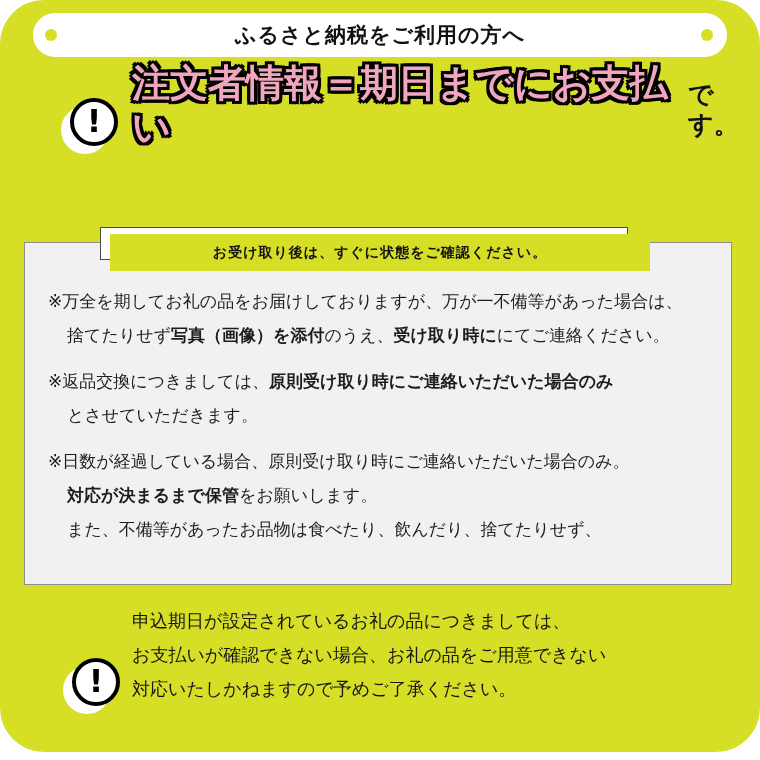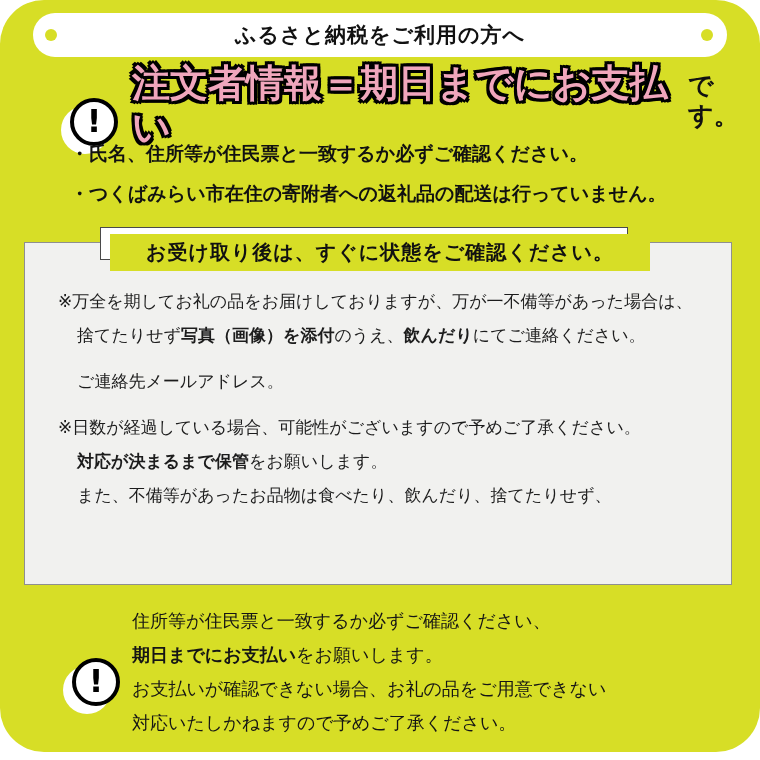--- a/index.html
+++ b/index.html
@@ -25,40 +25,40 @@
         display:flex;align-items:center;justify-content:center;
         box-shadow:-9px 8px 0 0 #ffffff;flex:0 0 auto;}
   .excl span{font-weight:900;font-size:32px;color:#000;line-height:1;transform:translateY(-1px);}
 
   
   .heading-row{position:absolute;left:70px;top:62px;display:flex;align-items:flex-end;gap:14px;}
   .heading-row .excl{margin-bottom:3px;}
   .hl-text{font-size:38px;font-weight:bold;color:var(--pink);line-height:1.15;letter-spacing:0;
     text-shadow:-3px -3px 0 #000,3px -3px 0 #000,-3px 3px 0 #000,3px 3px 0 #000,
                 -3px 0 0 #000,3px 0 0 #000,0 -3px 0 #000,0 3px 0 #000;}
-  .hl-suffix{font-size:25px;font-weight:bold;color:#111;line-height:1.2;margin-bottom:18px;}
+  .hl-suffix{font-size:25px;font-weight:bold;color:#111;line-height:1.2;margin-bottom:9px;}
 
   
   .bullets{position:absolute;left:70px;top:133px;}
   .bullet{font-size:19px;font-weight:bold;color:#111;line-height:40px;white-space:nowrap;}
 
   
   .notice-box{position:absolute;left:24px;top:242px;width:708px;height:343px;
               background:var(--box_bg);border:1px solid var(--box_border);z-index:1;}
 
   
   .ribbon-frame{position:absolute;left:100px;top:227px;width:528px;height:33px;
                 background:#fff;border:1.5px solid #4a4a4a;z-index:2;}
   .ribbon-band{position:absolute;left:110px;top:234px;width:540px;height:37px;background:var(--lime);
                display:flex;align-items:center;justify-content:center;z-index:3;}
   .ribbon-band .ribbon-title{font-family:"DejaVu Serif","Liberation Serif",serif;font-weight:bold;
-               font-size:20px;color:#111;letter-spacing:1px;white-space:nowrap;}
+               font-size:14px;color:#111;letter-spacing:1px;white-space:nowrap;}
 
   
-  .paragraphs{position:absolute;left:58px;top:284px;z-index:4;}
+  .paragraphs{position:absolute;left:48px;top:284px;z-index:4;}
   .para{margin-bottom:12px;}
   .line{font-size:17px;color:#1c1c1c;line-height:34px;white-space:nowrap;}
   .line.indent{padding-left:19px;}
   .line .b{font-weight:bold;margin-top:20px;}
 
   
   .payment{position:absolute;left:72px;top:604px;display:flex;gap:12px;}
   .payment .excl{margin-top:54px;}
   .pay-lines .line{font-size:18px;line-height:34px;color:#151515;}
 </style>
@@ -75,51 +75,47 @@
   </div>
 
   <div class="heading-row">
     <div class="excl">
       <span>!</span>
     </div>
     <span class="hl-text">注文者情報＝期日までにお支払い</span>
     <span class="hl-suffix">です。</span>
   </div>
 
-  <div class="bullets">
-      <div class="bullet">・氏名、住所等が住民票と一致するか必ずご確認ください。</div>
-      <div class="bullet">・つくばみらい市在住の寄附者への返礼品の配送は行っていません。</div>
-    </div>
 
   <div class="notice-box"></div>
 
   <div class="ribbon-frame"></div>
   <div class="ribbon-band">
     <span class="ribbon-title">お受け取り後は、すぐに状態をご確認ください。</span>
   </div>
 
   <div class="paragraphs">
       <div class="para">
         <div class="line"><span>※万全を期してお礼の品をお届けしておりますが、万が一不備等があった場合は、</span></div>
-        <div class="line indent"><span>捨てたりせず</span><span class="b">写真（画像）を添付</span><span>のうえ、</span><span class="b">飲んだり</span><span>にてご連絡ください。</span></div>
+        <div class="line indent"><span>捨てたりせず</span><span class="b">写真（画像）を添付</span><span>のうえ、</span><span class="b">受け取り時に</span><span>にてご連絡ください。</span></div>
       </div>
       <div class="para">
-        <div class="line indent"><span>ご連絡先メールアドレス。</span></div>
+        <div class="line"><span>※返品交換につきましては、</span><span class="b">原則受け取り時にご連絡いただいた場合のみ</span></div>
+        <div class="line indent"><span>とさせていただきます。</span></div>
       </div>
       <div class="para">
-        <div class="line"><span>※日数が経過している場合、可能性がございますので予めご了承ください。</span></div>
+        <div class="line"><span>※日数が経過している場合、原則受け取り時にご連絡いただいた場合のみ。</span></div>
         <div class="line indent"><span class="b">対応が決まるまで保管</span><span>をお願いします。</span></div>
         <div class="line indent"><span>また、不備等があったお品物は食べたり、飲んだり、捨てたりせず、</span></div>
       </div>
     </div>
 
   <div class="payment">
     <div class="excl">
       <span>!</span>
     </div>
     <div class="pay-lines">
-        <div class="line"><span>住所等が住民票と一致するか必ずご確認ください、</span></div>
-        <div class="line"><span class="b">期日までにお支払い</span><span>をお願いします。</span></div>
+        <div class="line"><span>申込期日が設定されているお礼の品につきましては、</span></div>
         <div class="line"><span>お支払いが確認できない場合、お礼の品をご用意できない</span></div>
         <div class="line"><span>対応いたしかねますので予めご了承ください。</span></div>
       </div>
   </div>
 </div>
 
 </body></html>

